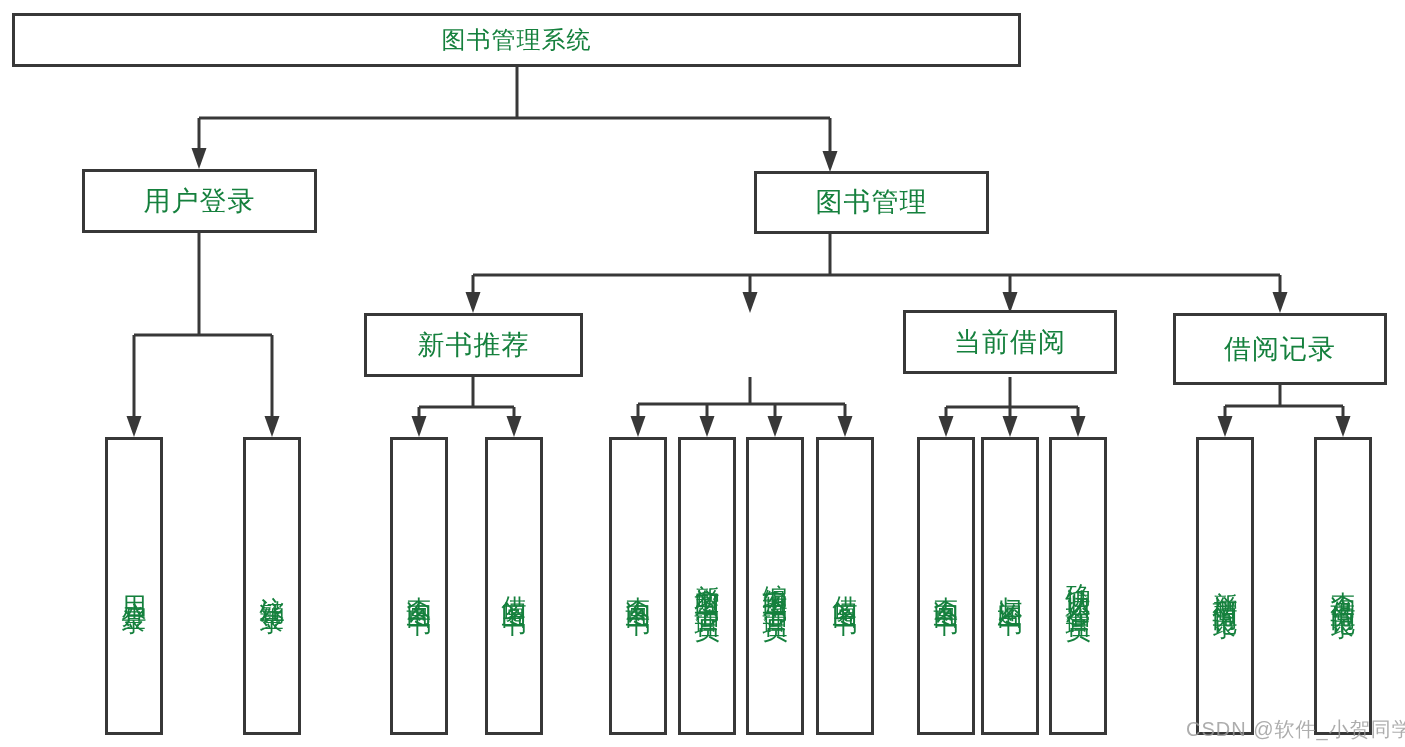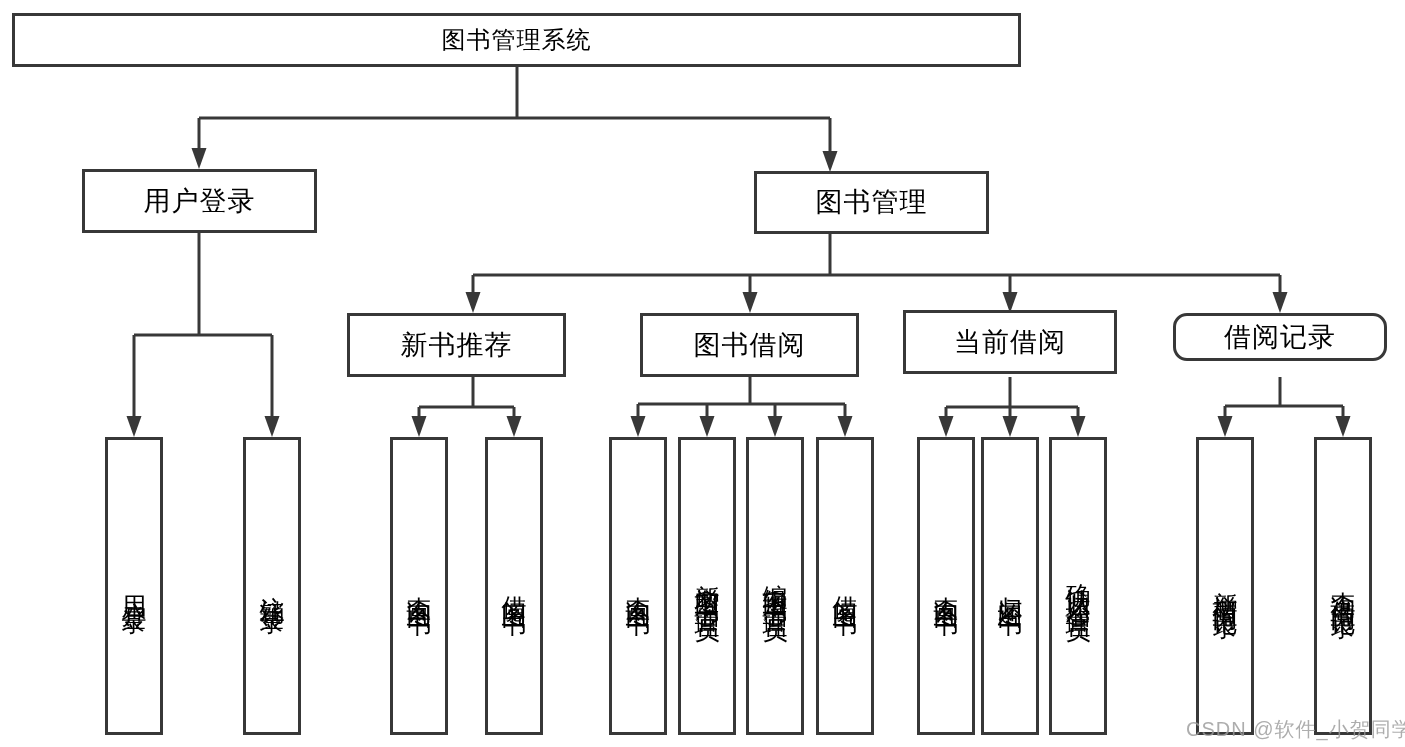--- a/index.html
+++ b/index.html
@@ -13,21 +13,21 @@
   }
   #connector-svg { position: absolute; left: 0; top: 0; }
   .node {
     position: absolute;
     box-sizing: border-box;
     background: #ffffff;
     border: 3px solid #383838;
     display: flex;
     align-items: center;
     justify-content: center;
-    color: #000000;
+    color: #15803d;
     text-align: right;
   }
   .hbox .lbl {
     font-size: 27px;
     letter-spacing: 1px;
     white-space: nowrap;
     line-height: 1;
   }
   .root-box .lbl { font-size: 24px; }
   .vbox .lbl {
@@ -125,30 +125,27 @@
     <span class="lbl">图书管理系统</span>
   </div>
 
   <div class="node hbox" style="left:82px; top:169px; width:235px; height:64px;">
     <span class="lbl">用户登录</span>
   </div>
   <div class="node hbox" style="left:754px; top:171px; width:235px; height:63px;">
     <span class="lbl">图书管理</span>
   </div>
 
-  <div class="node hbox" style="left:347px; top:313px; width:219px; height:64px;">
+  <div class="node hbox" style="left:364px; top:313px; width:219px; height:64px;">
     <span class="lbl">新书推荐</span>
-  </div>
-  <div class="node hbox" style="left:640px; top:313px; width:219px; height:64px;">
-    <span class="lbl">图书借阅</span>
   </div>
   <div class="node hbox" style="left:903px; top:310px; width:214px; height:64px;">
     <span class="lbl">当前借阅</span>
   </div>
-  <div class="node hbox" style="left:1173px; top:313px; width:214px; height:48px;border-radius:14px;">
+  <div class="node hbox" style="left:1173px; top:313px; width:214px; height:72px;">
     <span class="lbl">借阅记录</span>
   </div>
 
   <div class="node vbox" style="left:105px; top:437px; width:58px; height:298px;">
     <span class="lbl">用户登录</span>
   </div>
   <div class="node vbox" style="left:243px; top:437px; width:58px; height:298px;">
     <span class="lbl">注销登录</span>
   </div>
   <div class="node vbox" style="left:390px; top:437px; width:58px; height:298px;">

